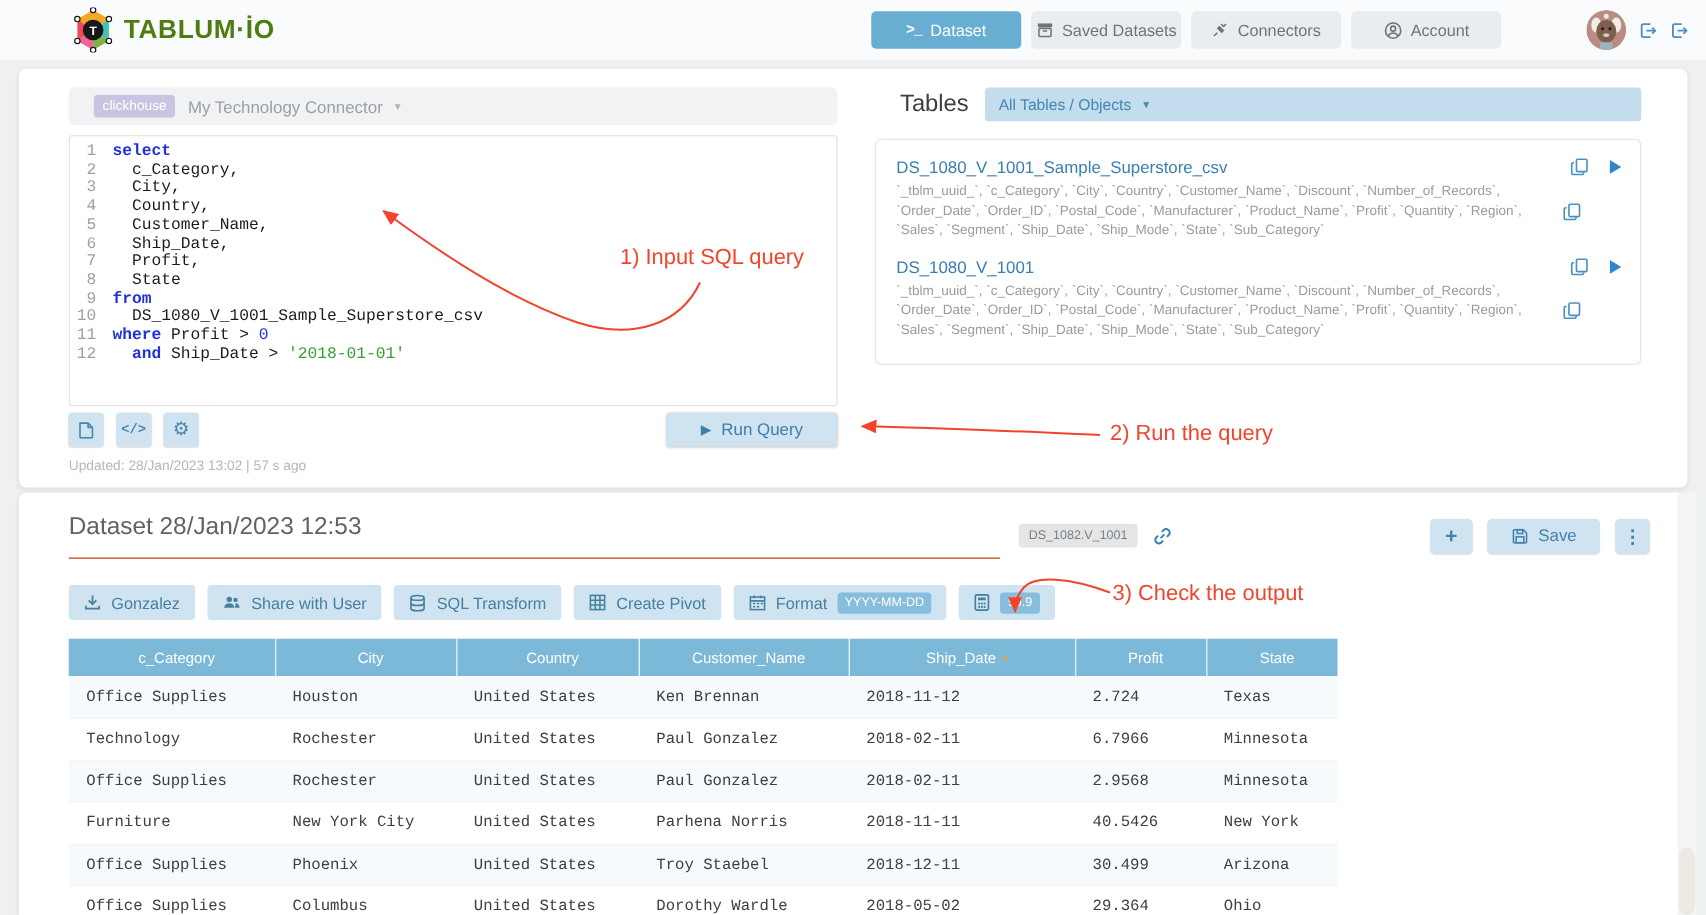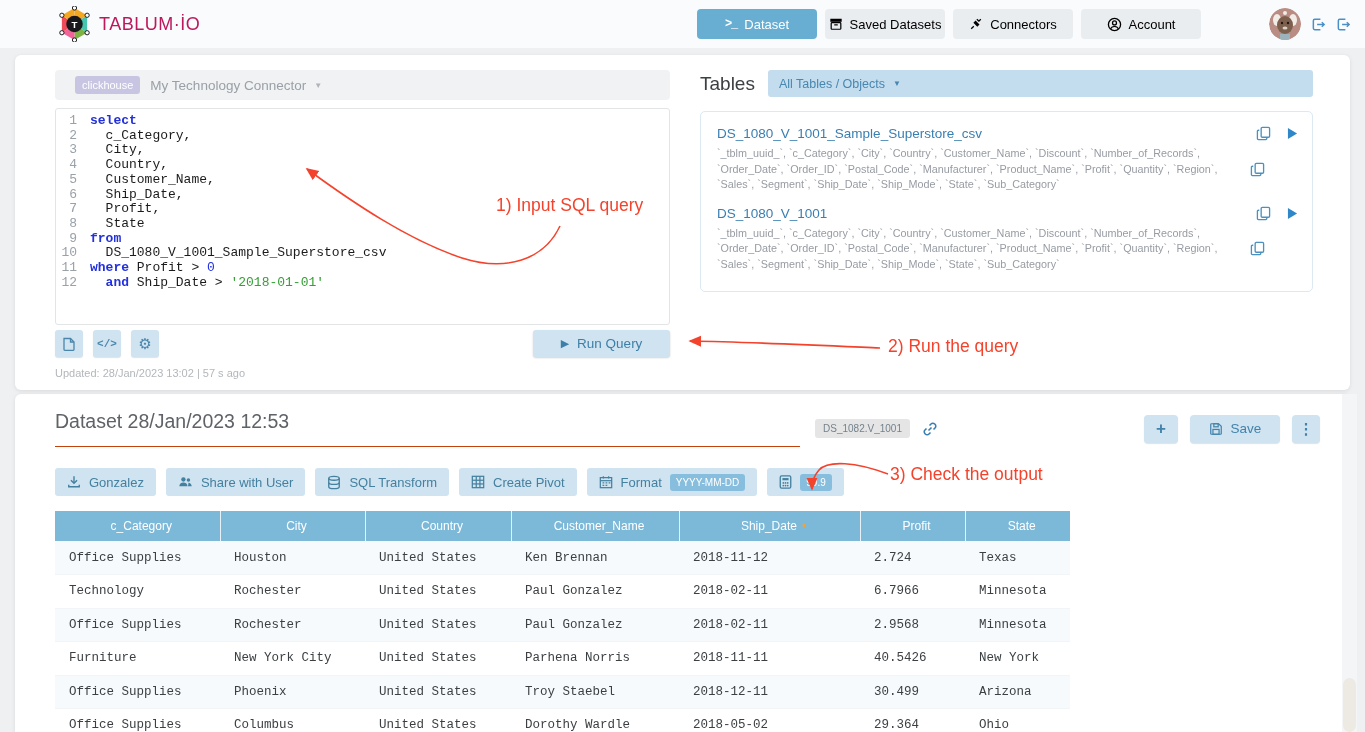--- a/index.html
+++ b/index.html
@@ -9,25 +9,25 @@
     background:#eef0f2;
     position:relative;
     color:#3c4043;
   }
   
   .topbar {
     height:48px; background:#fafbfc; display:flex; align-items:center;
     padding-left:58px; position:relative;
   }
   .logo { display:flex; align-items:center; gap:8px; }
-  .logo-text { font-size:18px; font-weight:400; color:#be185d; letter-spacing:.5px; }
+  .logo-text { font-size:21px; font-weight:700; color:#4d7c0f; letter-spacing:.5px; }
   .nav { position:absolute; left:697px; top:9px; display:flex; gap:8px; }
   .nav-btn {
     width:120px; height:30px; border:none; border-radius:4px; cursor:pointer;
-    background:#e9edf0; color:#000000; font-size:13px; font-family:inherit;
+    background:#e9edf0; color:#737373; font-size:13px; font-family:inherit;
     display:flex; align-items:center; justify-content:center; gap:7px;
   }
   .nav-btn.active { background:#67aed2; color:#fff; }
   .nav-btn .nic { display:inline-flex; }
   .term-glyph { font-family:"Liberation Mono", monospace; font-weight:bold; font-size:12px; letter-spacing:-1px; }
   .user-zone { position:absolute; right:14px; top:8px; display:flex; align-items:center; gap:10px; }
   .avatar { width:32px; height:32px; border-radius:50%; overflow:hidden; display:block; }
   .exit-ic { color:#4a90c8; display:inline-flex; cursor:pointer; }
 
   
@@ -76,21 +76,21 @@
     background:#cfe3f1; color:#3d7fa8; font-size:13.5px; font-family:inherit; cursor:pointer;
     display:flex; align-items:center; justify-content:center; gap:8px;
     box-shadow:0 1px 2px rgba(0,0,0,.18);
   }
   .run-play { font-size:11px; }
   .updated-text { margin-top:10px; font-size:11px; color:#b3b7bb; }
 
   
   .right-col { position:absolute; left:685px; top:15px; width:613px; }
   .tables-head { display:flex; align-items:center; }
-  .tables-title { font-size:19px; color:#3c4043; }
+  .tables-title { font-size:19px; color:#3c4043;margin-left:20px; }
   .tables-filter {
     margin-left:13px; flex:1; height:27px; background:#c3dcee; border-radius:3px;
     display:flex; align-items:center; padding:0 11px; color:#4787b0; font-size:12.5px;
     cursor:pointer;
   }
   .tables-filter .caret { color:#4787b0; }
   .tables-card {
     margin-top:14px; border:1px solid #dce8f2; border-radius:5px; padding:14px 14px 6px 16px;
     background:#fff;
   }

